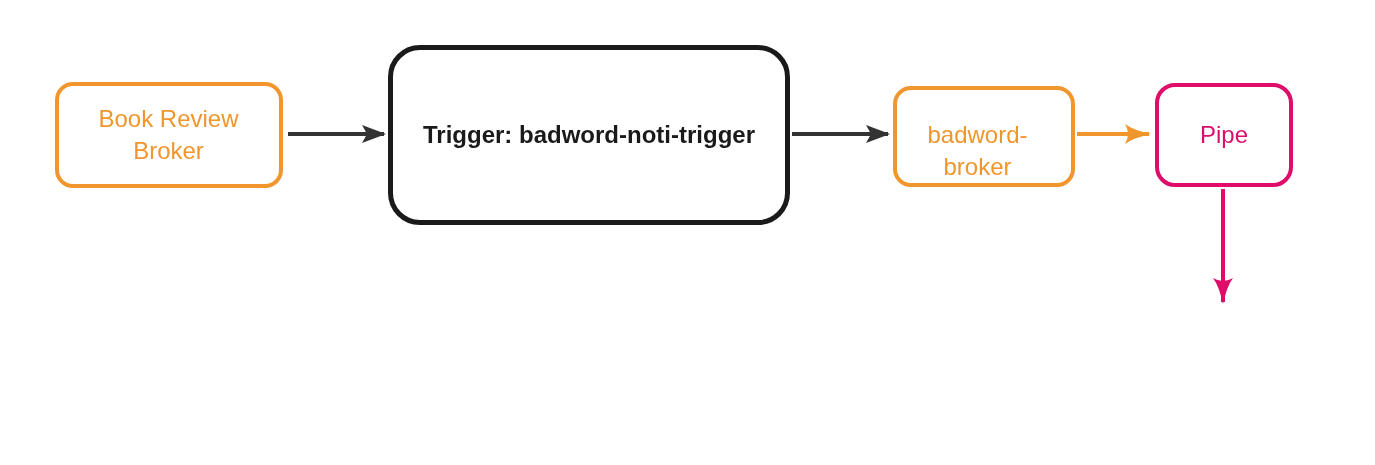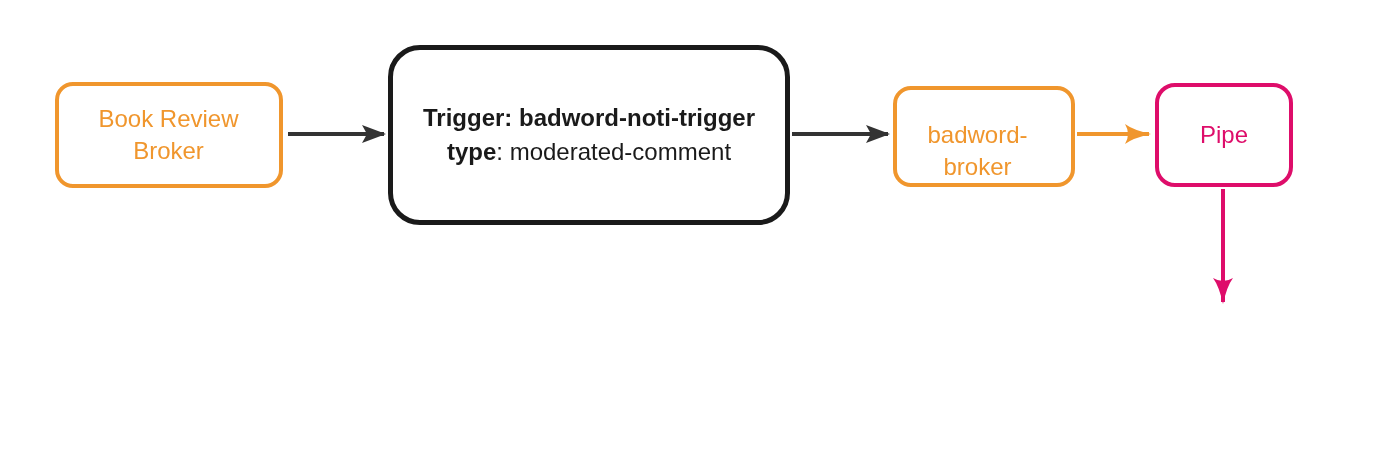--- a/index.html
+++ b/index.html
@@ -89,23 +89,20 @@
     <line class="edge-orange" x1="1077" y1="134" x2="1149" y2="134" marker-end="url(#head-orange)"></line>
     <line class="edge-pink" x1="1223" y1="189" x2="1223" y2="302" marker-end="url(#head-pink)"></line>
   </svg>
 
   <div class="node orange node-book">
     <span>Book Review Broker</span>
   </div>
 
   <div class="node trigger node-trig">
     <div class="bold">Trigger: badword-noti-trigger</div>
-    <div>
-      <span class="bold">type</span><span>: moderated-comment</span>
-    </div>
   </div>
 
   <div class="node orange node-bwbrk">
     <span>badword-broker</span>
   </div>
 
   <div class="node pink node-pipe">
     <span>Pipe</span>
   </div>
 

